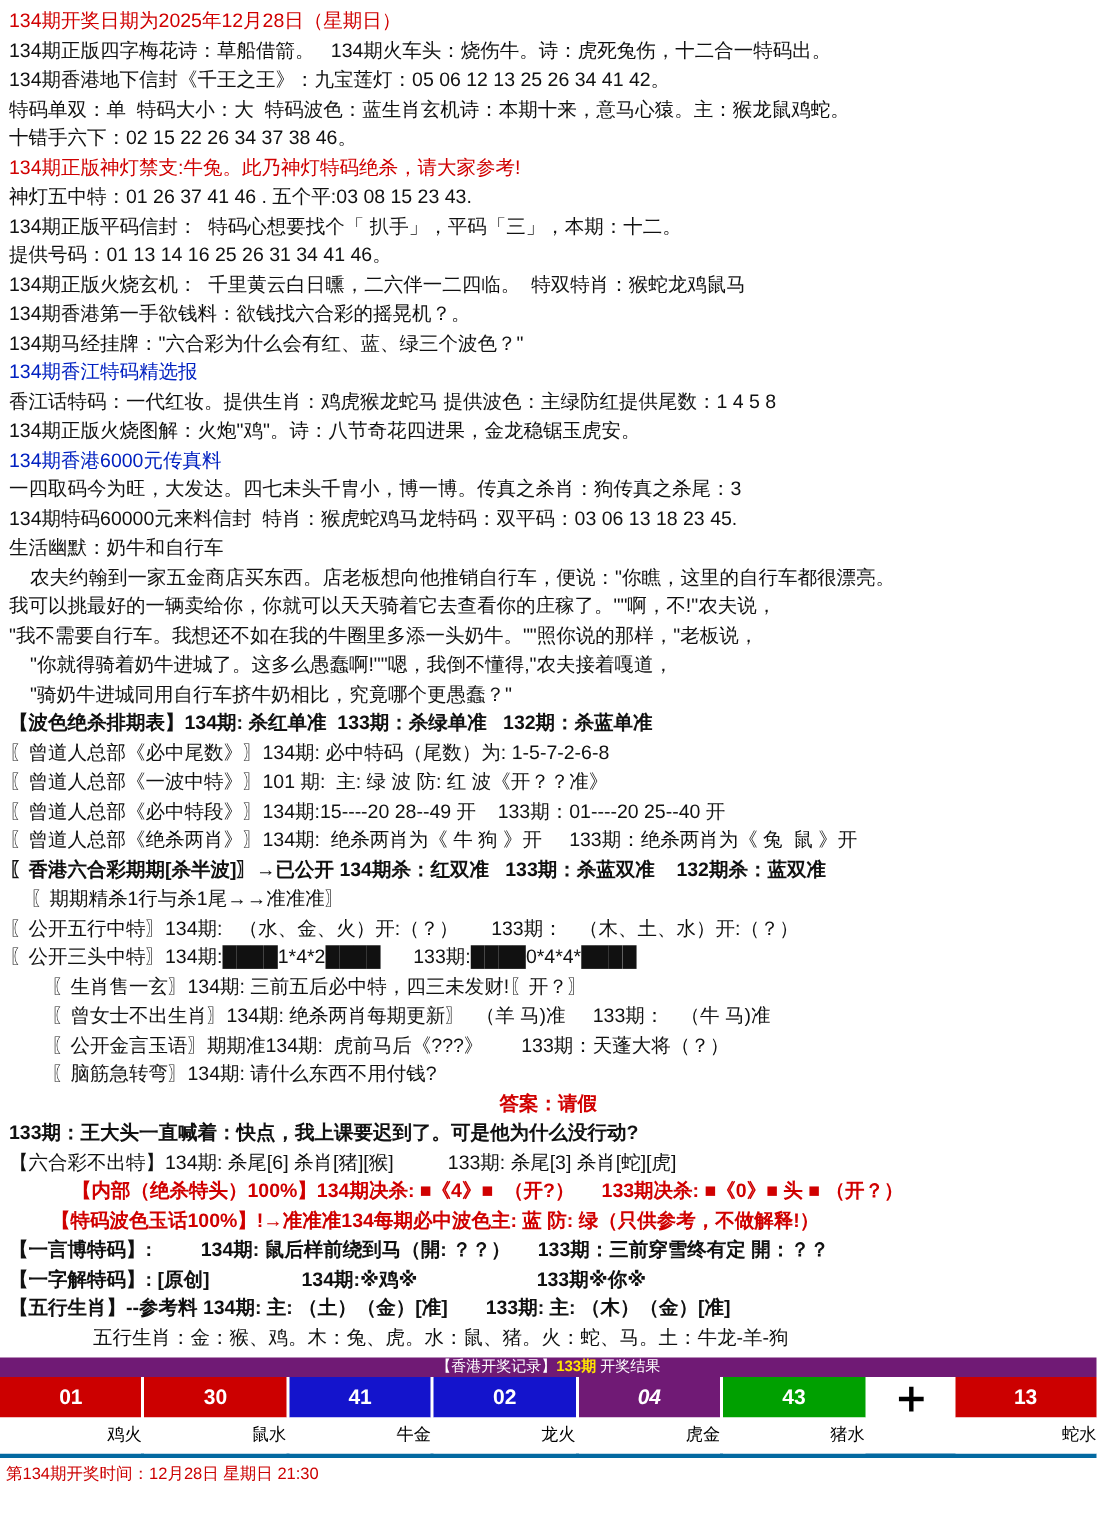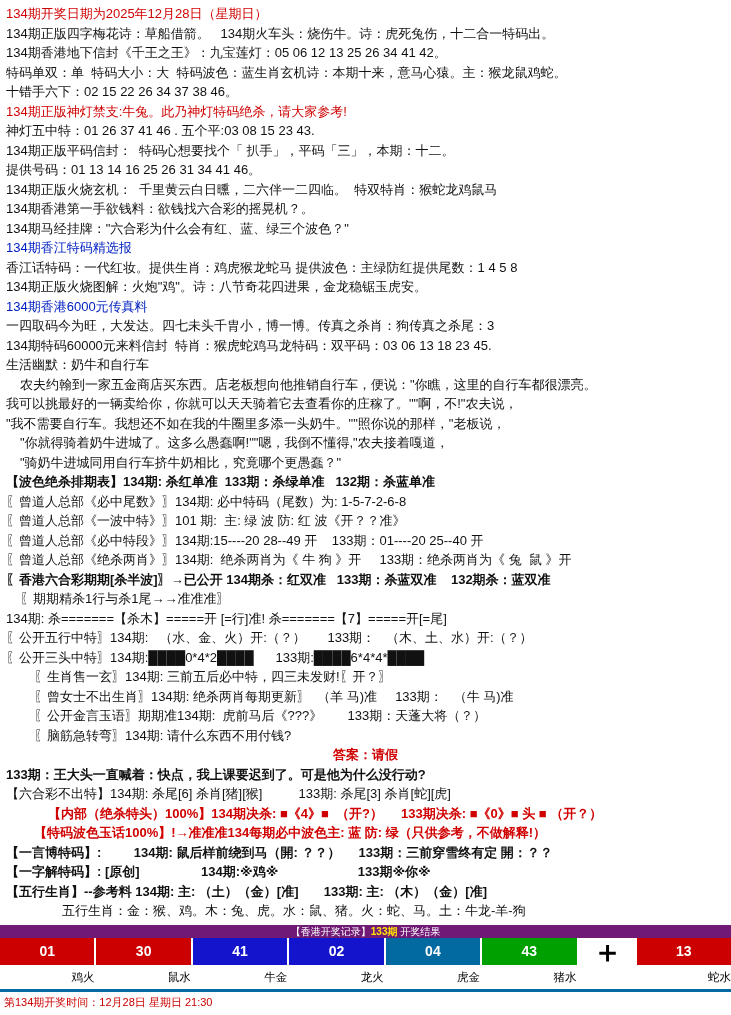--- a/index.html
+++ b/index.html
@@ -121,23 +121,22 @@
       <div class="ln">"我不需要自行车。我想还不如在我的牛圈里多添一头奶牛。""照你说的那样，"老板说，</div>
       <div class="ln ind1">"你就得骑着奶牛进城了。这多么愚蠢啊!""嗯，我倒不懂得,"农夫接着嘎道，</div>
       <div class="ln ind1">"骑奶牛进城同用自行车挤牛奶相比，究竟哪个更愚蠢？"</div>
       <div class="ln bold">【波色绝杀排期表】134期: 杀红单准  133期：杀绿单准   132期：杀蓝单准</div>
       <div class="ln">〖曾道人总部《必中尾数》〗134期: 必中特码（尾数）为: 1-5-7-2-6-8</div>
       <div class="ln">〖曾道人总部《一波中特》〗101 期:  主: 绿 波 防: 红 波《开？？准》</div>
       <div class="ln">〖曾道人总部《必中特段》〗134期:15----20 28--49 开    133期：01----20 25--40 开</div>
       <div class="ln">〖曾道人总部《绝杀两肖》〗134期:  绝杀两肖为《 牛 狗 》开     133期：绝杀两肖为《 兔  鼠 》开</div>
       <div class="ln bold">〖香港六合彩期期[杀半波]〗→已公开 134期杀：红双准   133期：杀蓝双准    132期杀：蓝双准</div>
       <div class="ln ind1">〖期期精杀1行与杀1尾→→准准准〗</div>
-      <div class="ln">134期: 杀=======【杀木】=====开 [=行]准! 杀=======【7】=====开[=尾]</div>
       <div class="ln">〖公开五行中特〗134期:   （水、金、火）开:（？）      133期：   （木、土、水）开:（？）</div>
-      <div class="ln">〖公开三头中特〗134期:████0*4*2████      133期:████6*4*4*████</div>
+      <div class="ln">〖公开三头中特〗134期:████1*4*2████      133期:████0*4*4*████</div>
       <div class="ln ind2">〖生肖售一玄〗134期: 三前五后必中特，四三未发财!〖开？〗</div>
       <div class="ln ind2">〖曾女士不出生肖〗134期: 绝杀两肖每期更新〗  （羊 马)准     133期：   （牛 马)准</div>
       <div class="ln ind2">〖公开金言玉语〗期期准134期:  虎前马后《???》       133期：天蓬大将（？）</div>
       <div class="ln ind2">〖脑筋急转弯〗134期: 请什么东西不用付钱?</div>
       <div class="ln c-red bold center">答案：请假</div>
       <div class="ln bold">133期：王大头一直喊着：快点，我上课要迟到了。可是他为什么没行动?</div>
       <div class="ln">【六合彩不出特】134期: 杀尾[6] 杀肖[猪][猴]          133期: 杀尾[3] 杀肖[蛇][虎]</div>
       <div class="ln c-red ind3 bold">【内部（绝杀特头）100%】134期决杀: ■《4》■  （开?）     133期决杀: ■《0》■ 头 ■ （开？）</div>
       <div class="ln c-red ind2 bold">【特码波色玉话100%】!→准准准134每期必中波色主: 蓝 防: 绿（只供参考，不做解释!）</div>
       <div class="ln bold">【一言博特码】:         134期: 鼠后样前绕到马（開: ？？）     133期：三前穿雪终有定 開：？？</div>
@@ -161,21 +160,21 @@
         </div>
         <div class="ballcell">
           <div class="ballnum" style="background: rgb(20, 20, 204);">41</div>
           <div class="balllbl">牛金</div>
         </div>
         <div class="ballcell">
           <div class="ballnum" style="background: rgb(20, 20, 204);">02</div>
           <div class="balllbl">龙火</div>
         </div>
         <div class="ballcell">
-          <div class="ballnum" style="background: #0369a1;">04</div>
+          <div class="ballnum" style="background: #701a75; font-style: italic;">04</div>
           <div class="balllbl">虎金</div>
         </div>
         <div class="ballcell">
           <div class="ballnum" style="background: rgb(0, 160, 0);">43</div>
           <div class="balllbl">猪水</div>
         </div>
         <div class="plus">＋</div>
         <div class="ballcell">
           <div class="ballnum" style="background: rgb(204, 0, 0);">13</div>
           <div class="balllbl">蛇水</div>

